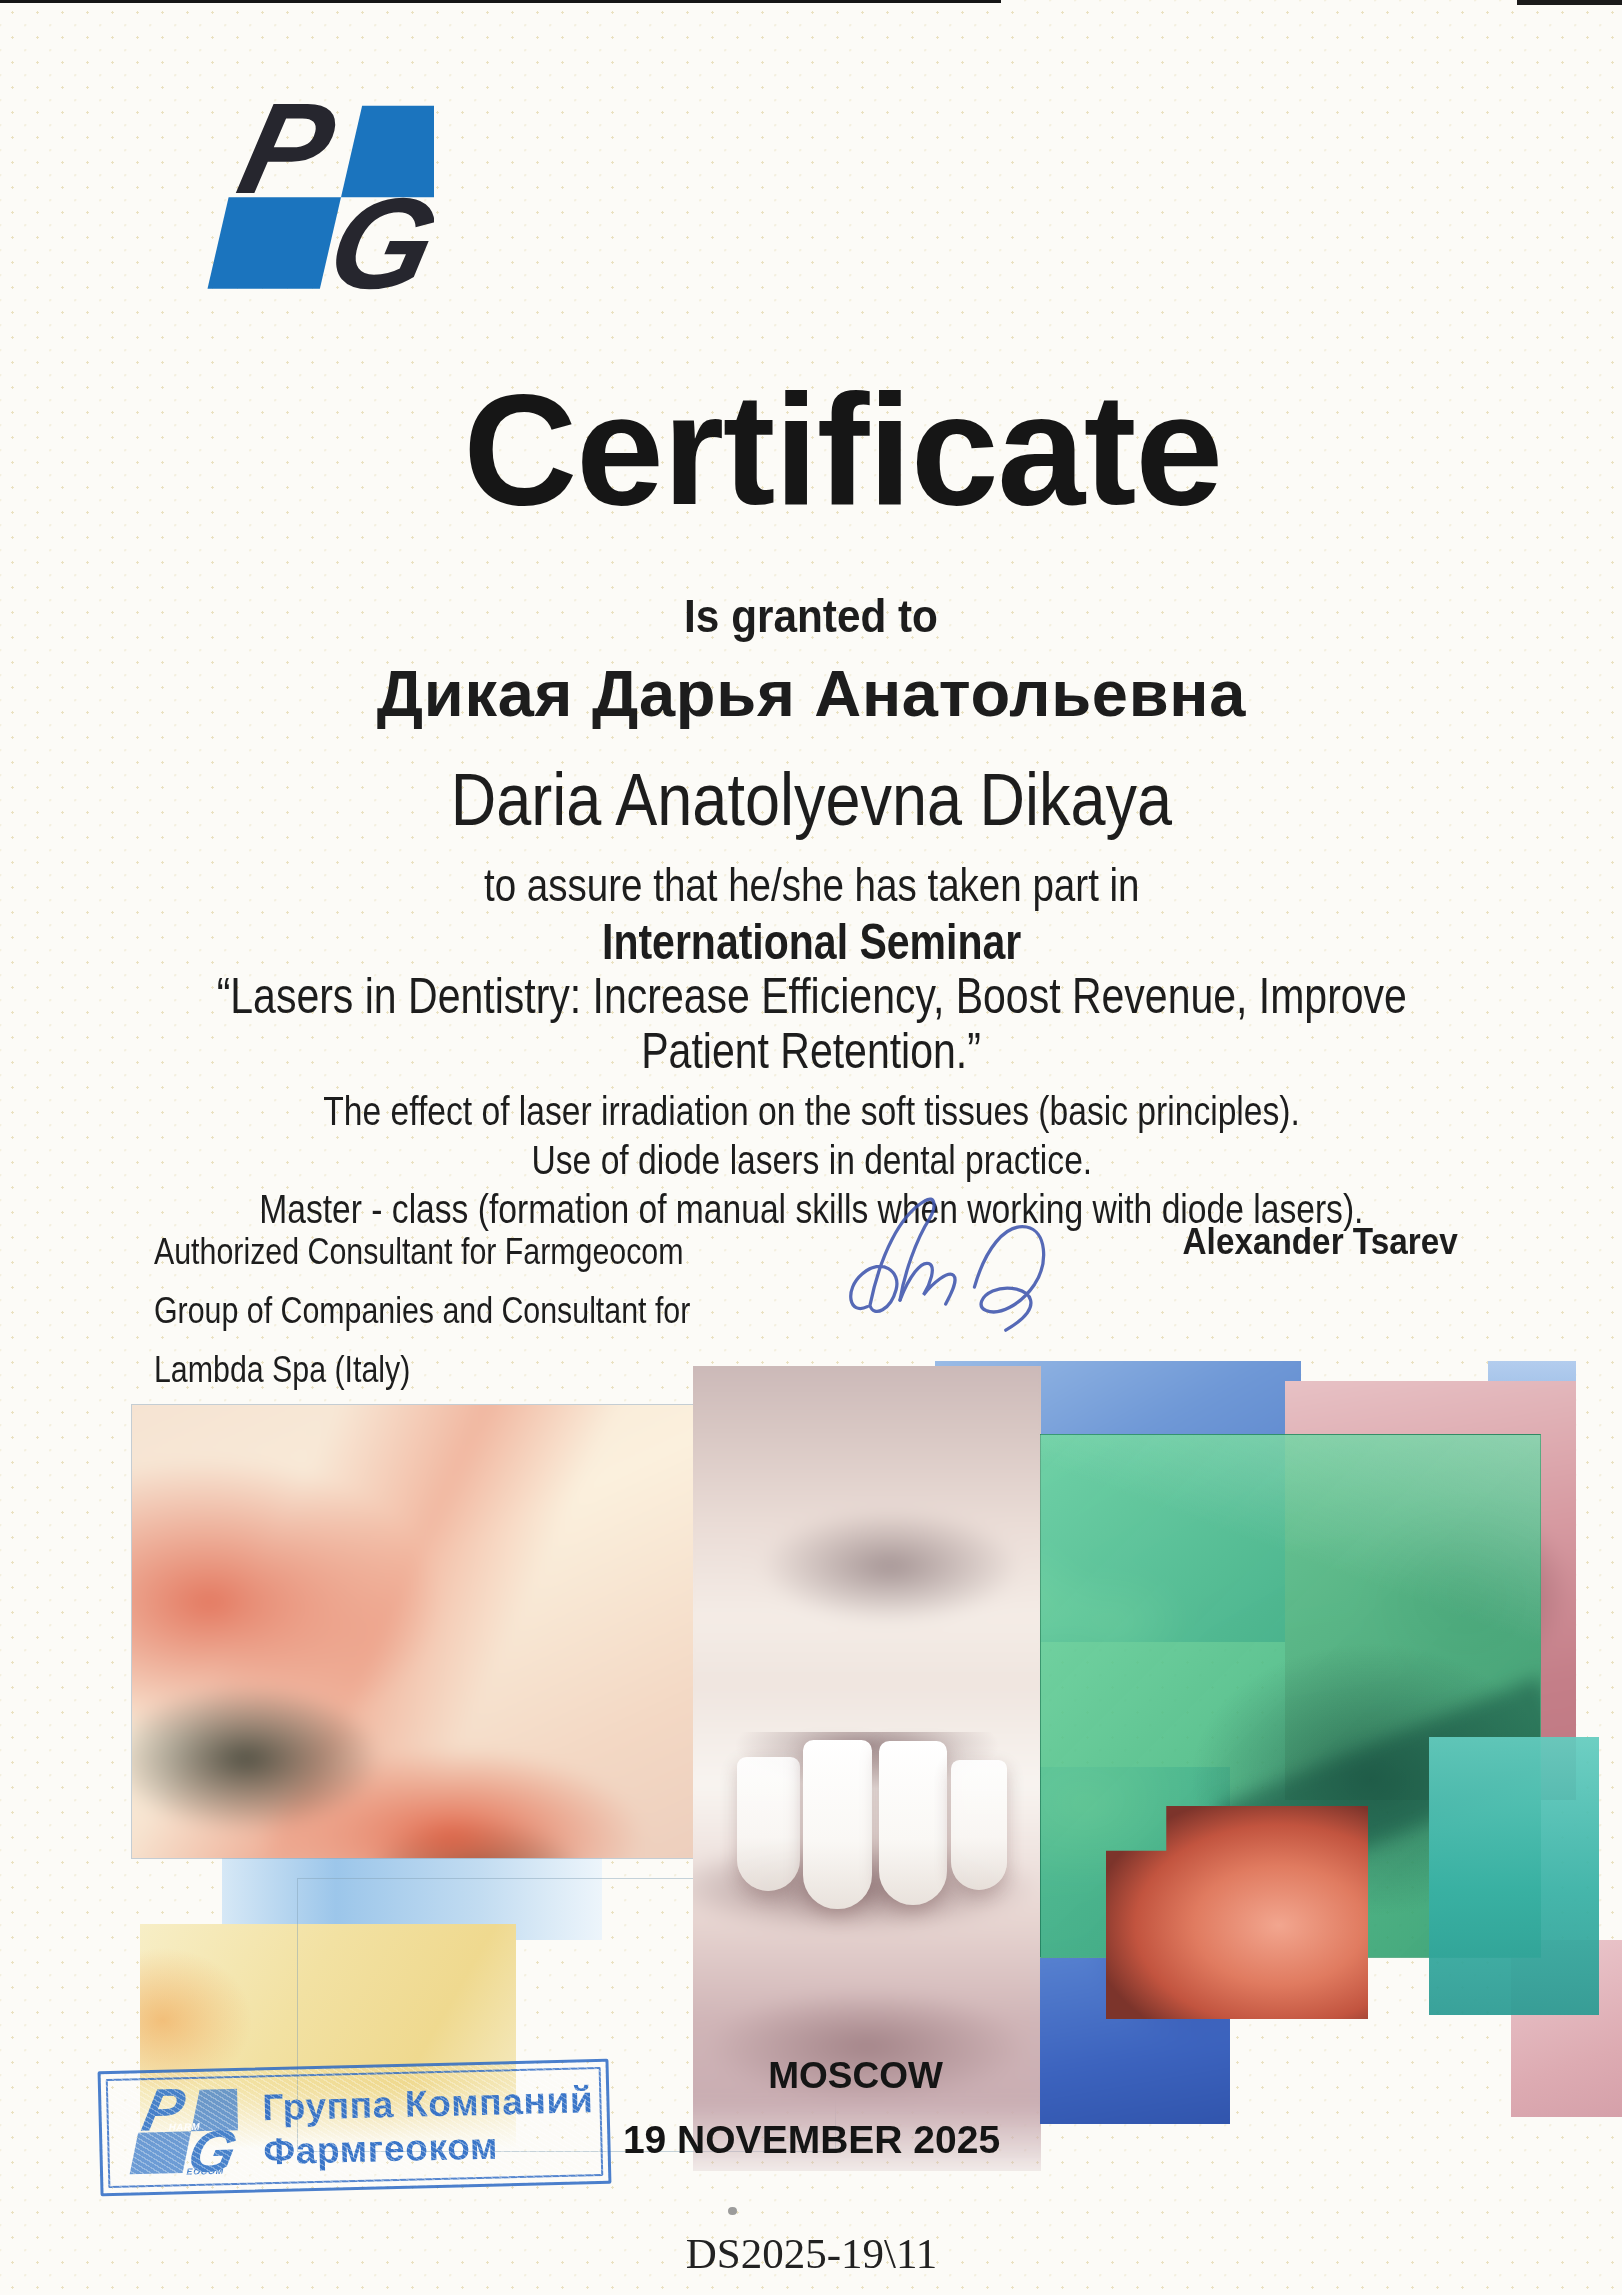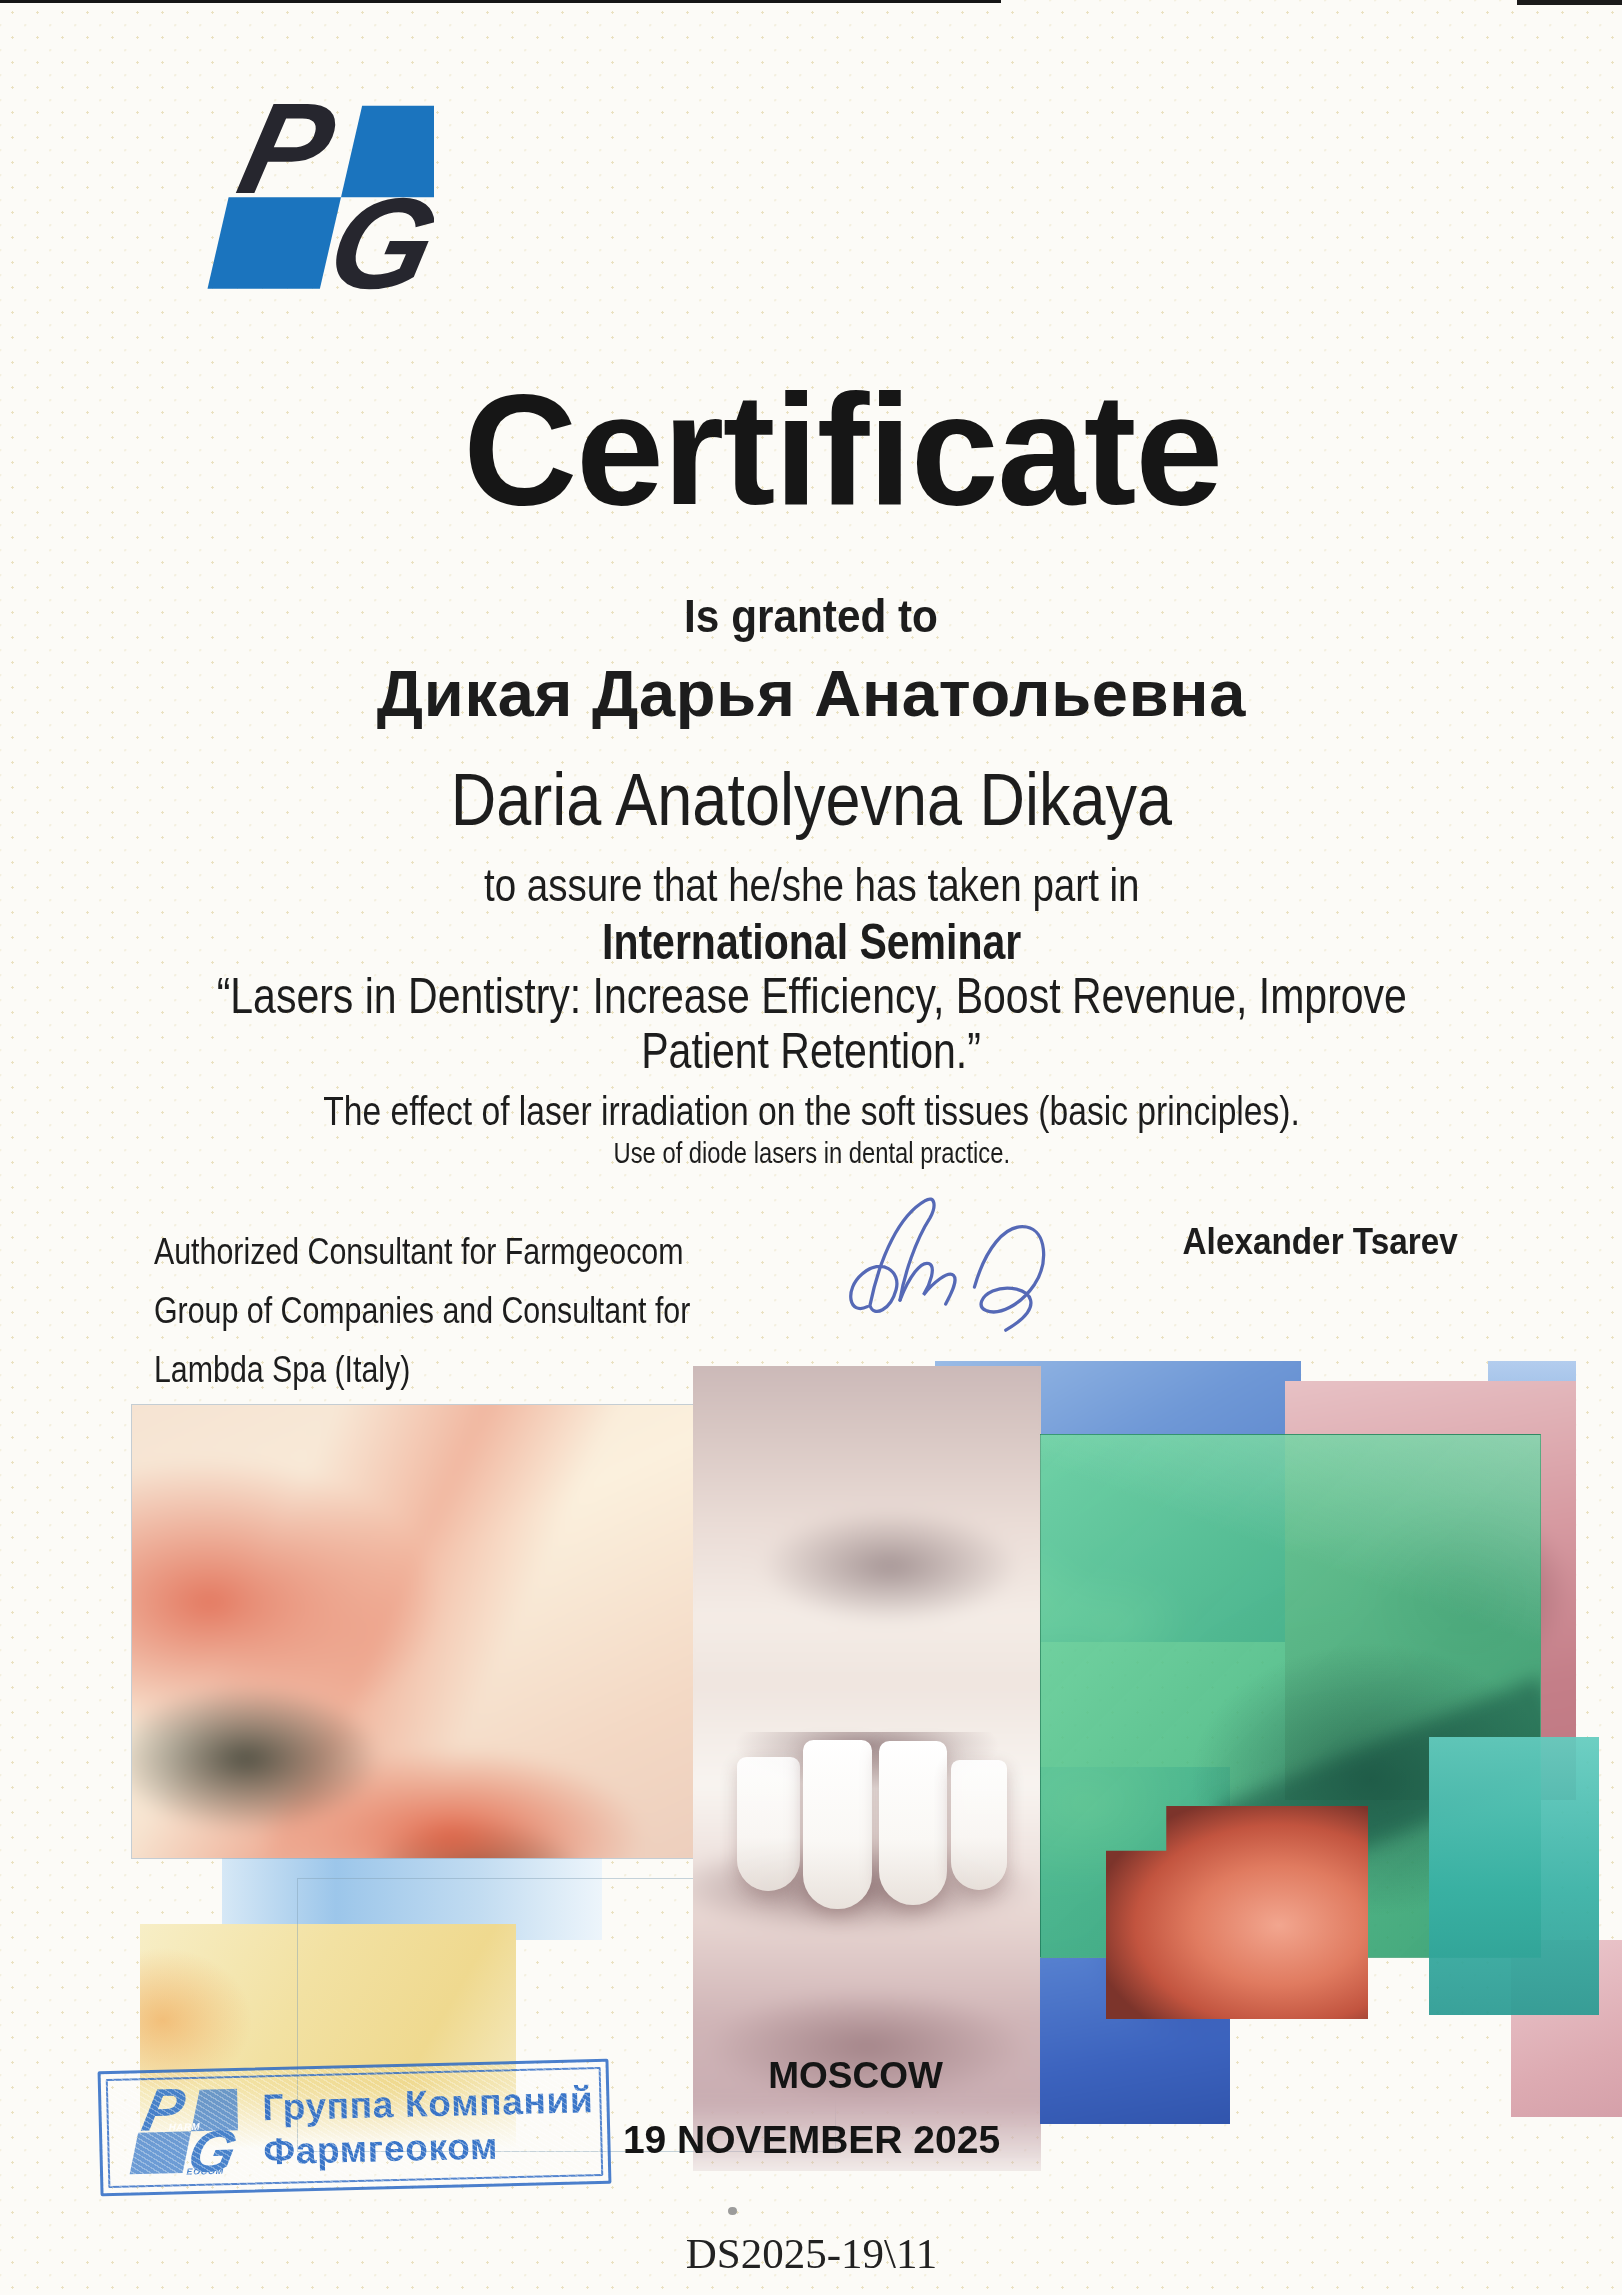--- a/index.html
+++ b/index.html
@@ -30,21 +30,21 @@
 
   .title{top:359px;font-size:158px;font-weight:bold;letter-spacing:-1.3px;color:#161616;padding-left:31px;}
   .granted{top:588px;font-size:47px;font-weight:bold;}
   .name-ru{top:656px;font-size:65px;font-weight:bold;letter-spacing:0.7px;}
   .name-en{top:756px;font-size:75px;}
   .st1{top:857px;font-size:47px;}
   .st2{top:913px;font-size:50px;font-weight:bold;}
   .q1{top:967px;font-size:50px;}
   .q2{top:1022px;font-size:50px;}
   .t1{top:1088px;font-size:41px;}
-  .t2{top:1137px;font-size:29px;}
+  .t2{top:1137px;font-size:41px;}
   .t3{top:1186px;font-size:41px;}
 
   .consultant{left:154px;top:1222px;font-size:37px;line-height:59px;white-space:nowrap;}
   .signer{right:165px;top:1221px;font-size:37px;font-weight:bold;text-align:right;}
   .signature{left:836px;top:1177px;width:222px;height:164px;}
 
   .collage{left:124px;top:1361px;width:1449px;height:811px;}
   .cr{position:absolute;overflow:hidden;}
   .soft{position:absolute;inset:-18.3px;filter:blur(7.9px);}
   .c-blue-mid{left:98px;top:438px;width:380px;height:141px;z-index:1;
@@ -147,20 +147,21 @@
   <div class="abs ctr name-ru">Дикая Дарья Анатольевна</div>
   <div class="abs ctr name-en"><span class="nw" style="transform:scaleX(.84)">Daria Anatolyevna Dikaya</span></div>
 
   <div class="abs ctr st1"><span class="nw">to assure that he/she has taken part in</span></div>
   <div class="abs ctr st2"><span class="nw">International Seminar</span></div>
   <div class="abs ctr q1"><span class="nw">“Lasers in Dentistry: Increase Efficiency, Boost Revenue, Improve</span></div>
   <div class="abs ctr q2"><span class="nw">Patient Retention.”</span></div>
 
   <div class="abs ctr t1"><span class="nw">The effect of laser irradiation on the soft tissues (basic principles).</span></div>
   <div class="abs ctr t2"><span class="nw">Use of diode lasers in dental practice.</span></div>
+  <div class="abs ctr t3"><span class="nw">Master - class (formation of manual skills when working with diode lasers).</span></div>
 
   <div class="abs consultant">
     <span class="nwl">Authorized Consultant for Farmgeocom</span><br>
     <span class="nwl">Group of Companies and Consultant for</span><br>
     <span class="nwl">Lambda Spa (Italy)</span>
   </div>
 
   <svg class="abs signature" viewBox="0 0 340 250" fill="none" stroke="#3f55ae" stroke-width="5" stroke-linecap="round" opacity=".88">
     <path d="M48,198 C20,212 12,172 40,148 C70,122 100,144 92,172 C84,202 58,216 52,196 C68,118 98,58 136,36 C152,26 154,44 144,62 C122,96 104,150 98,188"></path>
     <path d="M98,188 C112,152 130,128 142,132 C154,136 144,164 134,180 C148,162 172,142 180,150 C188,158 174,182 168,194"></path>

